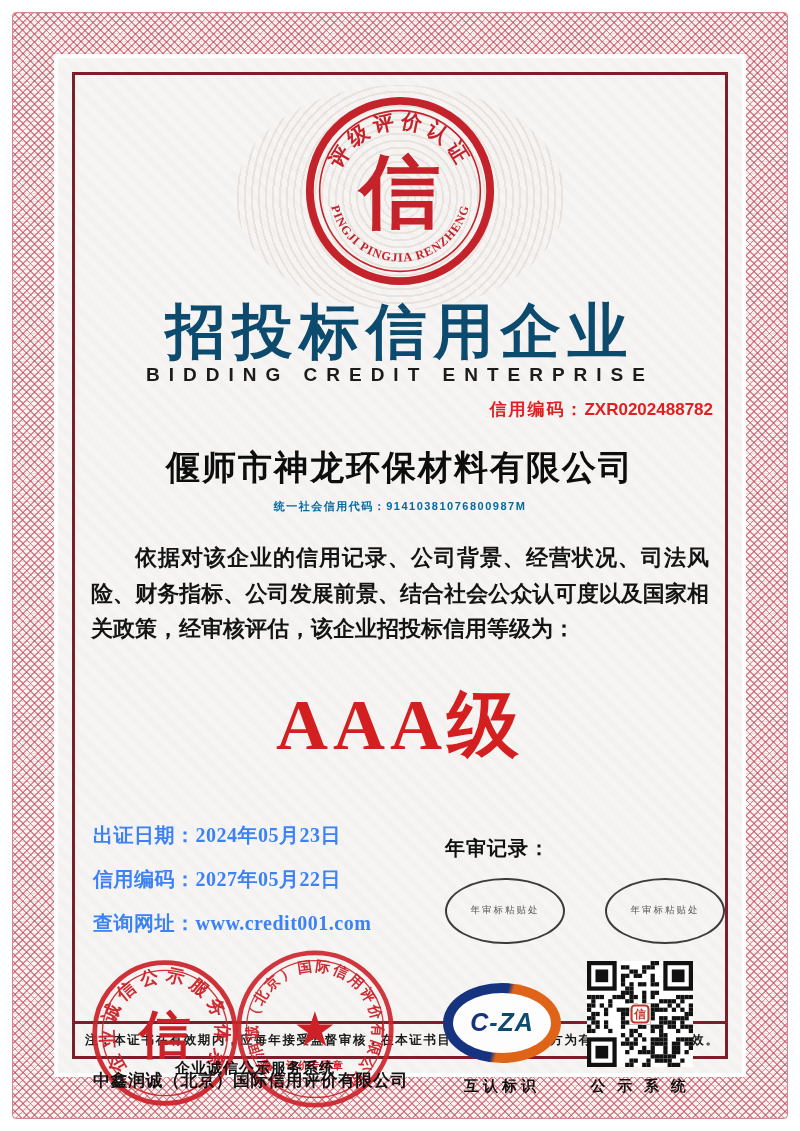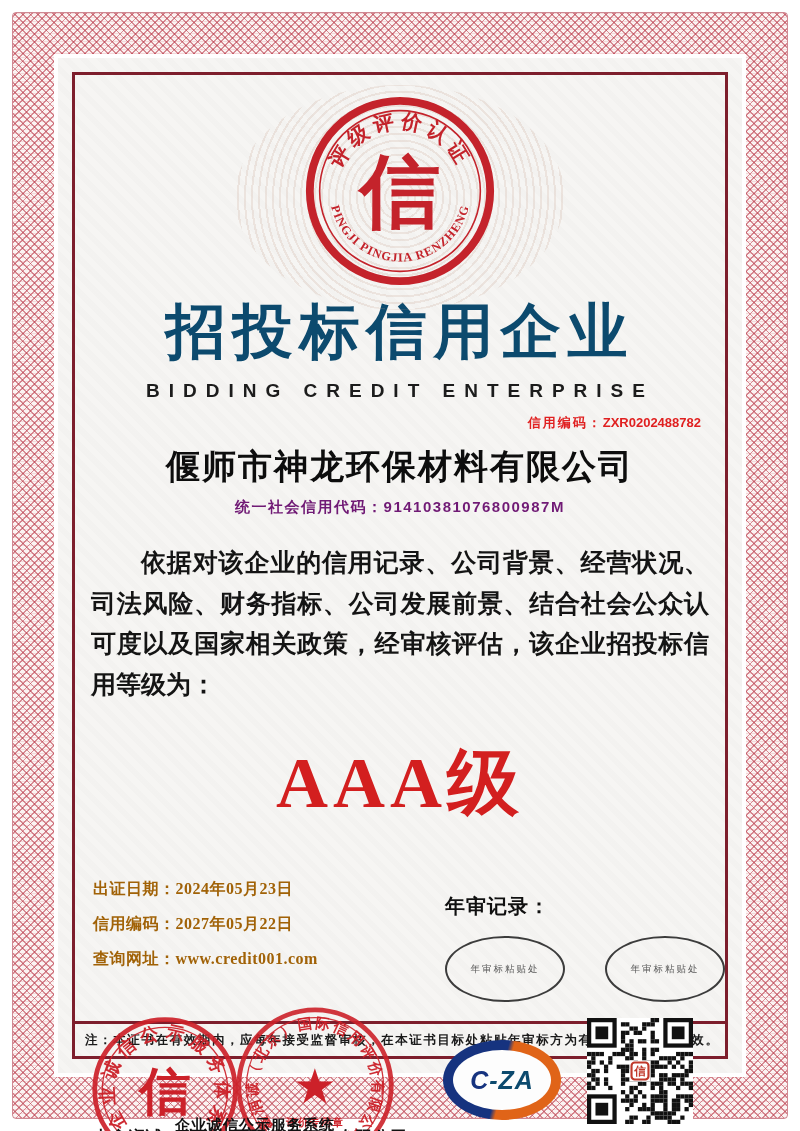--- a/index.html
+++ b/index.html
@@ -22,41 +22,41 @@
   
   .logo-wrap{position:relative;margin-top:18px;display:flex;justify-content:center;}
   .logo-ornament{position:absolute;top:-8px;left:50%;transform:translateX(-50%);
     width:330px;height:225px;border-radius:50%;
     background:repeating-radial-gradient(circle at center, rgba(196,158,138,.20) 0 2px, transparent 2px 7px);}
   .top-seal{position:relative;width:196px;height:196px;}
 
   
   .title{margin-top:12px;text-align:center;font-family:"Liberation Serif","DejaVu Serif",serif;
     font-weight:900;font-size:60px;letter-spacing:7px;color:#0c4a6e;line-height:1.05;}
-  .subtitle{margin-top:16px;text-align:center;font-weight:700;font-size:19px;
+  .subtitle{margin-top:0;text-align:center;font-weight:700;font-size:19px;
     letter-spacing:9px;color:#1c1c1c;}
-  .code-line{margin-top:12px;padding-right:24px;text-align:right;font-weight:700;
-    font-size:13px;color:#e02020;}
+  .code-line{margin-top:12px;padding-right:12px;text-align:right;font-weight:700;
+    font-size:17px;color:#e02020;}
   .code-line .code-label{font-family:"Liberation Serif",serif;letter-spacing:2px;}
-  .company{margin-top:12px;text-align:center;font-family:Liberation Mono, monospace;
+  .company{margin-top:24px;text-align:center;font-family:Liberation Mono, monospace;
     font-weight:900;font-size:34px;letter-spacing:2px;color:#0d0d0d;}
-  .uscc{margin-top:8px;text-align:center;font-weight:700;font-size:15px;
-    letter-spacing:1.5px;color:#701a75;}
+  .uscc{margin-top:8px;text-align:center;font-weight:700;font-size:11px;
+    letter-spacing:1.5px;color:#0369a1;}
 
   .body-par{margin:26px 16px 0 16px;font-family:"Liberation Serif","DejaVu Serif",serif;
-    font-weight:700;font-size:25px;line-height:1.62;color:#141414;
+    font-weight:700;font-size:22px;line-height:1.62;color:#141414;
     text-align:justify;text-indent:2em;}
 
   .rating{margin-top:42px;text-align:center;font-family:"Liberation Serif","DejaVu Serif",serif;
     font-weight:900;font-size:72px;letter-spacing:5px;color:#d31f1f;line-height:1;}
 
   
   .mid-row{display:flex;margin-top:52px;}
   .details{padding-left:18px;flex:1;}
-  .detail-row{font-weight:700;font-size:16px;color:#a16207;line-height:2.2;letter-spacing:.5px;}
+  .detail-row{font-weight:700;font-size:20px;color:#3b82f6;line-height:2.2;letter-spacing:.5px;}
   .detail-row .val{font-family:"Liberation Serif",serif;}
   .annual{width:280px;padding-top:22px;}
   .annual-label{font-weight:700;font-size:20px;color:#101010;letter-spacing:1px;}
   .ovals{display:flex;gap:40px;margin-top:16px;}
   .oval{width:116px;height:62px;border:2px solid #3c3c3c;border-radius:50%;
     display:flex;align-items:center;justify-content:center;
     font-size:9.5px;color:#5a5a5a;letter-spacing:2px;}
 
   
   .seals-row{position:relative;flex:1;margin-top:10px;}

